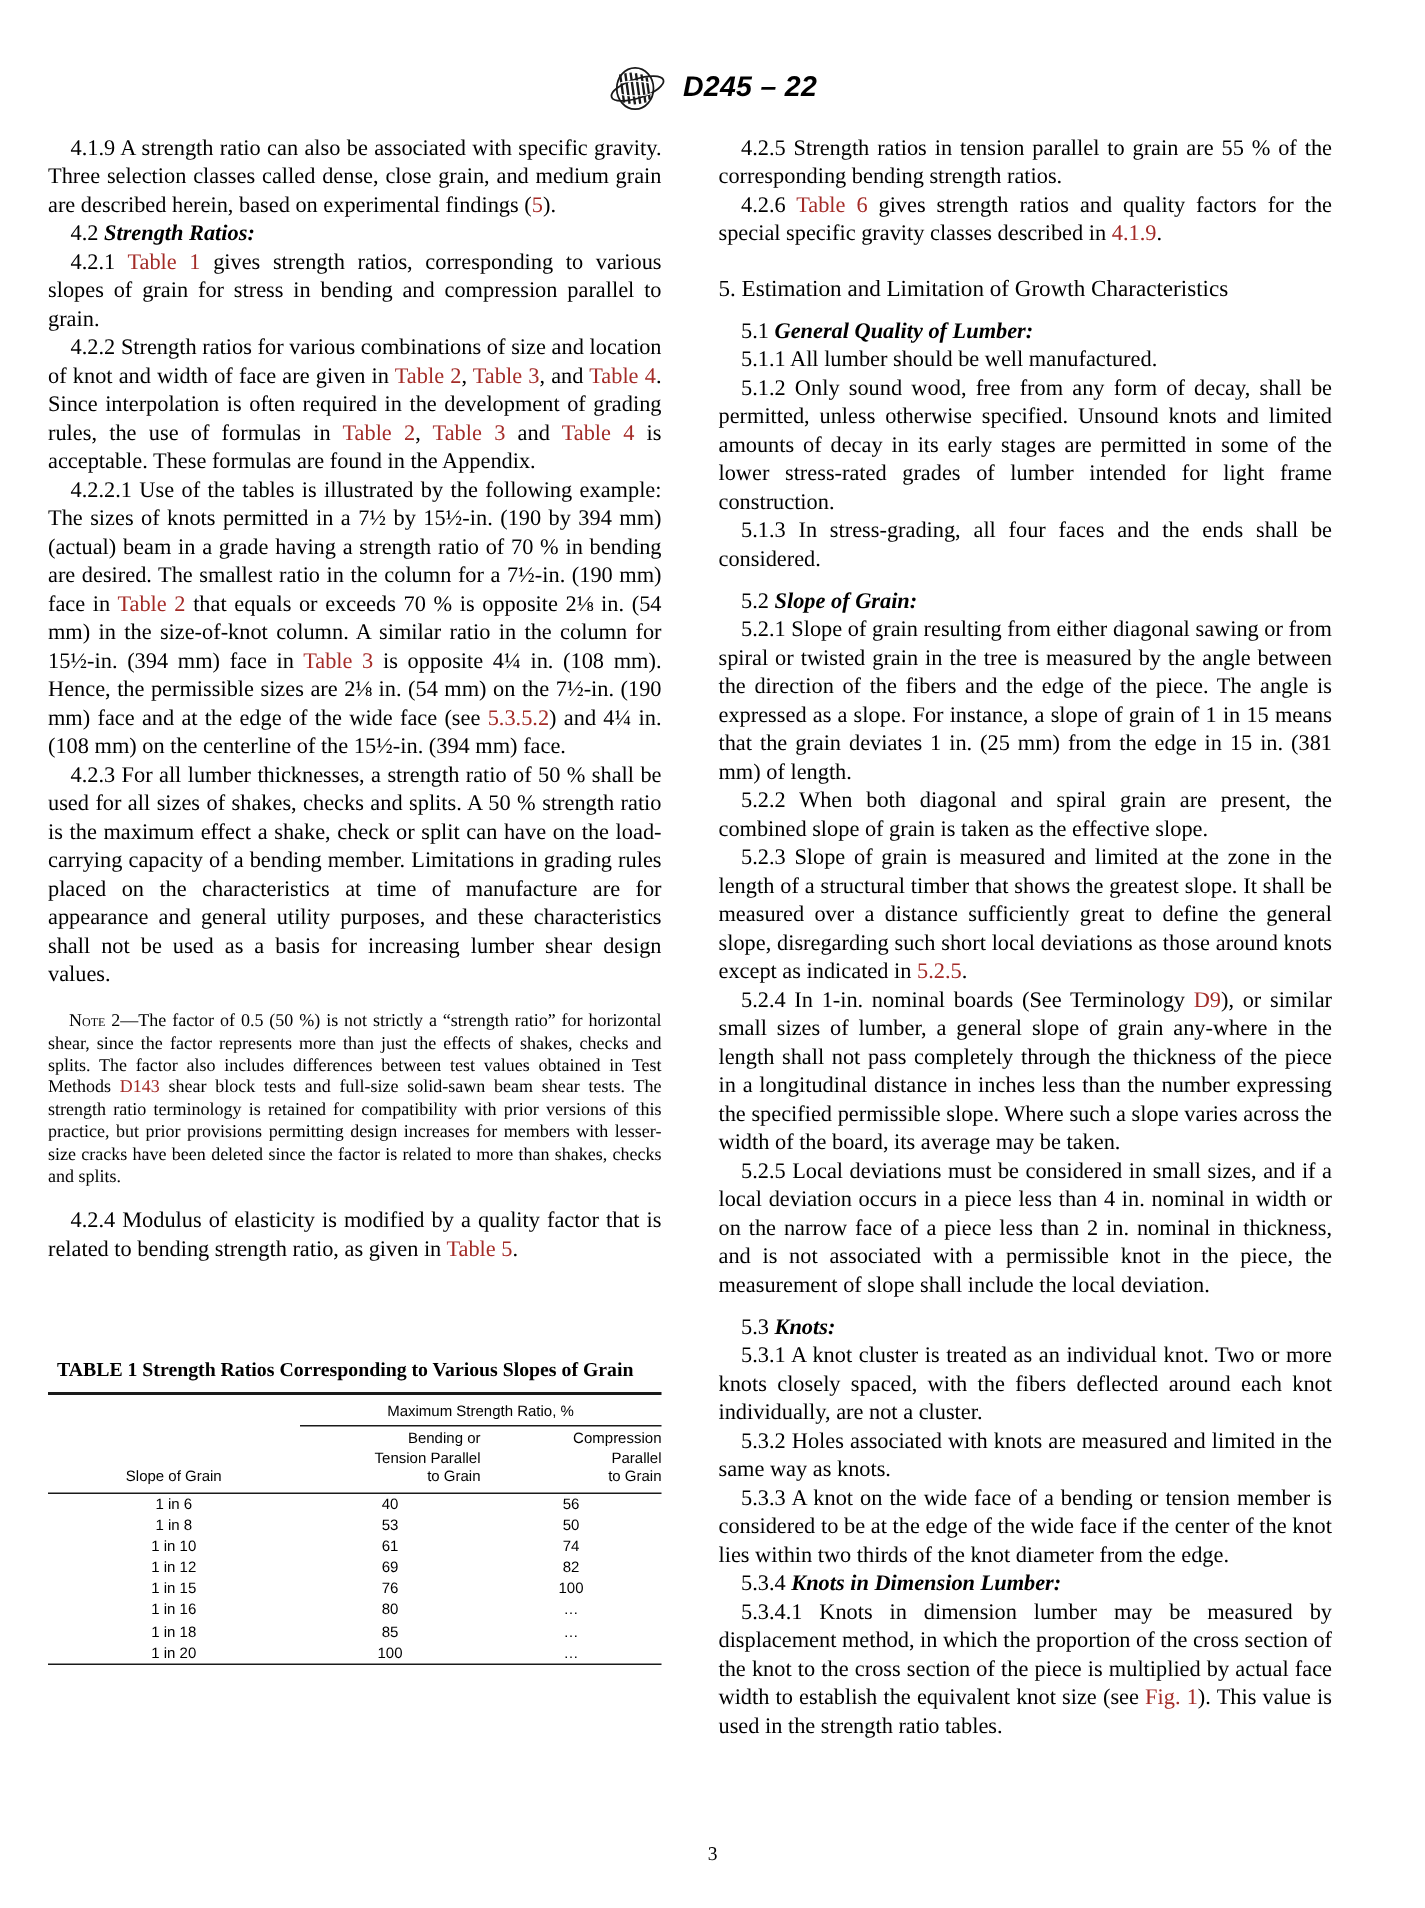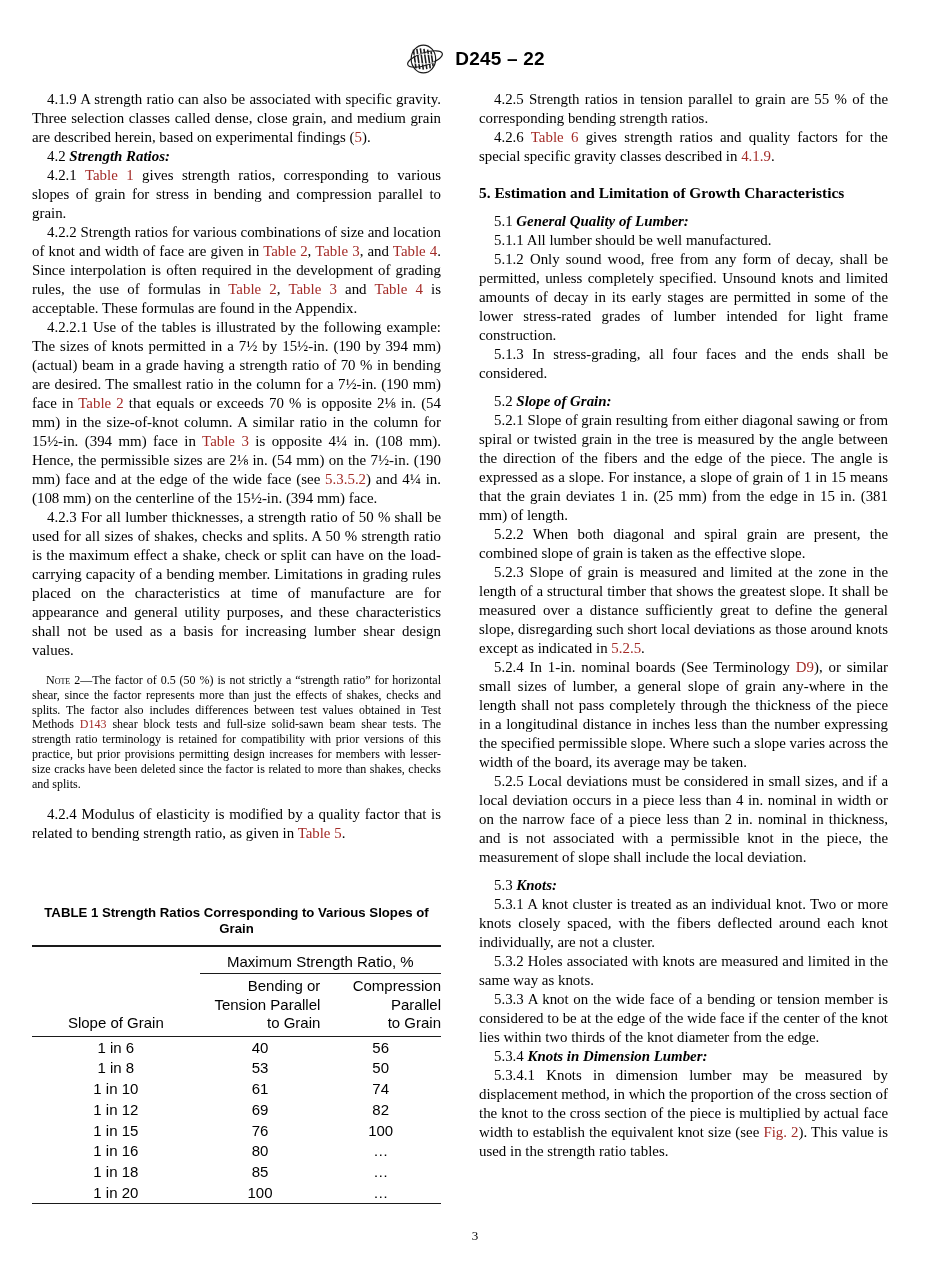--- a/index.html
+++ b/index.html
@@ -32,20 +32,21 @@
     width: 40px;
     height: 30px;
     display: block;
   }
   .doc-designation {
     font-family: "Liberation Sans", "DejaVu Sans", sans-serif;
     font-weight: bold;
     font-size: 19px;
     letter-spacing: 0.2px;
     white-space: nowrap;
+    font-style: italic;
   }
 
   
   .columns {
     position: absolute;
     top: 90px;
     left: 32px;
     width: 856px;
     display: flex;
     gap: 38px;
@@ -66,21 +67,21 @@
   .italic { font-style: italic; font-weight: bold; }
 
   a.ref, .ref {
     color: #a32b27;
     text-decoration: none;
   }
 
   h2.heading {
     margin: 0;
     font-size: 15.4px;
-    font-weight: bold;
+    font-weight: normal;
     line-height: 1.3;
     text-align: left;
   }
 
   .gap-sm { height: 9px; }
   .gap-md { height: 13px; }
   .gap-lg { height: 17px; }
 
   
   p.note {
@@ -95,29 +96,29 @@
   }
 
   
   .table-wrap {
     width: 409px;
     font-family: "Liberation Sans", "DejaVu Sans", sans-serif;
   }
   .table-title {
     font-size: 13.2px;
     font-weight: bold;
-    text-align: center;
     line-height: 1.28;
     margin-bottom: 7px;
     padding: 0 6px;
+    font-family: Liberation Serif, serif;
   }
   table.t1 {
     width: 409px;
     border-collapse: collapse;
-    font-size: 15px;
+    font-size: 10px;
   }
   table.t1 td, table.t1 th {
     padding: 0;
     font-weight: normal;
     vertical-align: bottom;
   }
   .rule-double-top {
     border-top: 2.6px solid #1a1a1a;
   }
   .hdr-span {
@@ -314,21 +315,21 @@
       <div class="gap-lg"></div>
 
       <h2 class="heading">5.  Estimation and Limitation of Growth Characteristics</h2>
 
       <div class="gap-sm"></div>
 
       <p class="body indent"><span>5.1 </span><span class="italic">General Quality of Lumber:</span></p>
 
       <p class="body indent">5.1.1 All lumber should be well manufactured.</p>
 
-      <p class="body indent">5.1.2 Only sound wood, free from any form of decay, shall be permitted, unless completely specified. Unsound knots and limited amounts of decay in its early stages are permitted in some of the lower stress-rated grades of lumber intended for light frame construction.</p>
+      <p class="body indent">5.1.2 Only sound wood, free from any form of decay, shall be permitted, unless otherwise specified. Unsound knots and limited amounts of decay in its early stages are permitted in some of the lower stress-rated grades of lumber intended for light frame construction.</p>
 
       <p class="body indent">5.1.3 In stress-grading, all four faces and the ends shall be considered.</p>
 
       <div class="gap-sm"></div>
 
       <p class="body indent"><span>5.2 </span><span class="italic">Slope of Grain:</span></p>
 
       <p class="body indent">5.2.1 Slope of grain resulting from either diagonal sawing or from spiral or twisted grain in the tree is measured by the angle between the direction of the fibers and the edge of the piece. The angle is expressed as a slope. For instance, a slope of grain of 1 in 15 means that the grain deviates 1 in. (25 mm) from the edge in 15 in. (381 mm) of length.</p>
 
       <p class="body indent">5.2.2 When both diagonal and spiral grain are present, the combined slope of grain is taken as the effective slope.</p>
@@ -344,20 +345,20 @@
       <p class="body indent"><span>5.3 </span><span class="italic">Knots:</span></p>
 
       <p class="body indent">5.3.1 A knot cluster is treated as an individual knot. Two or more knots closely spaced, with the fibers deflected around each knot individually, are not a cluster.</p>
 
       <p class="body indent">5.3.2 Holes associated with knots are measured and limited in the same way as knots.</p>
 
       <p class="body indent">5.3.3 A knot on the wide face of a bending or tension member is considered to be at the edge of the wide face if the center of the knot lies within two thirds of the knot diameter from the edge.</p>
 
       <p class="body indent"><span>5.3.4 </span><span class="italic">Knots in Dimension Lumber:</span></p>
 
-      <p class="body indent"><span>5.3.4.1 Knots in dimension lumber may be measured by displacement method, in which the proportion of the cross section of the knot to the cross section of the piece is multiplied by actual face width to establish the equivalent knot size (see </span><span class="ref">Fig. 2</span><span>). This value is used in the strength ratio tables.</span></p>
+      <p class="body indent"><span>5.3.4.1 Knots in dimension lumber may be measured by displacement method, in which the proportion of the cross section of the knot to the cross section of the piece is multiplied by actual face width to establish the equivalent knot size (see </span><span class="ref">Fig. 1</span><span>). This value is used in the strength ratio tables.</span></p>
 
     </div>
   </div>
 
   <div class="page-number">3</div>
 
 </div>
 
 </body></html>

